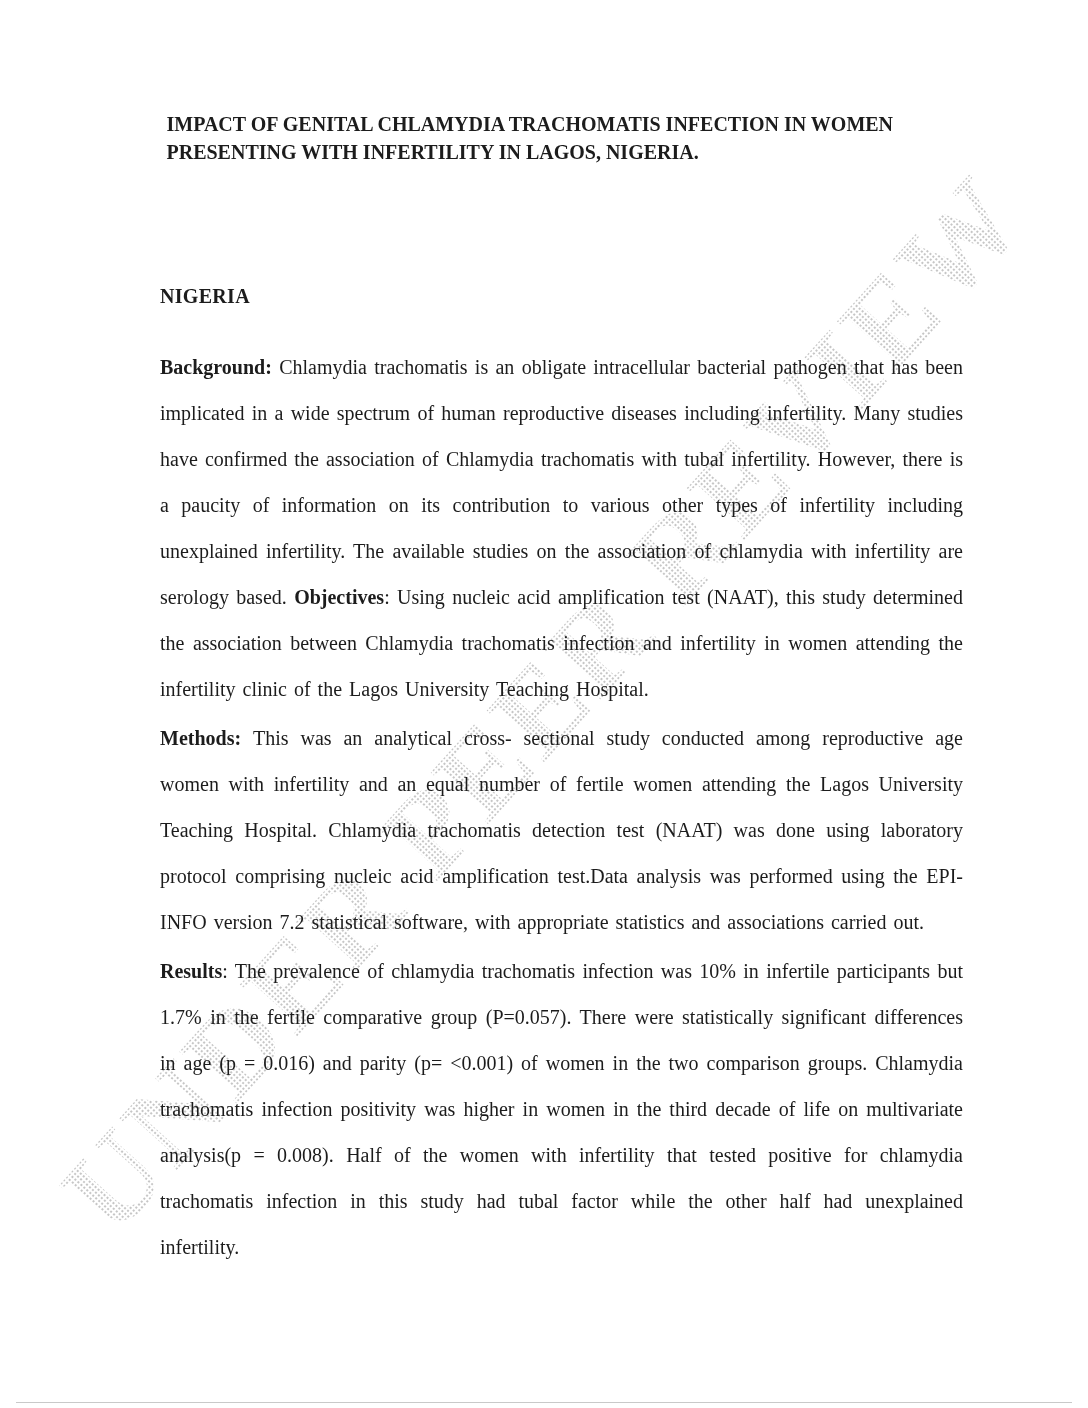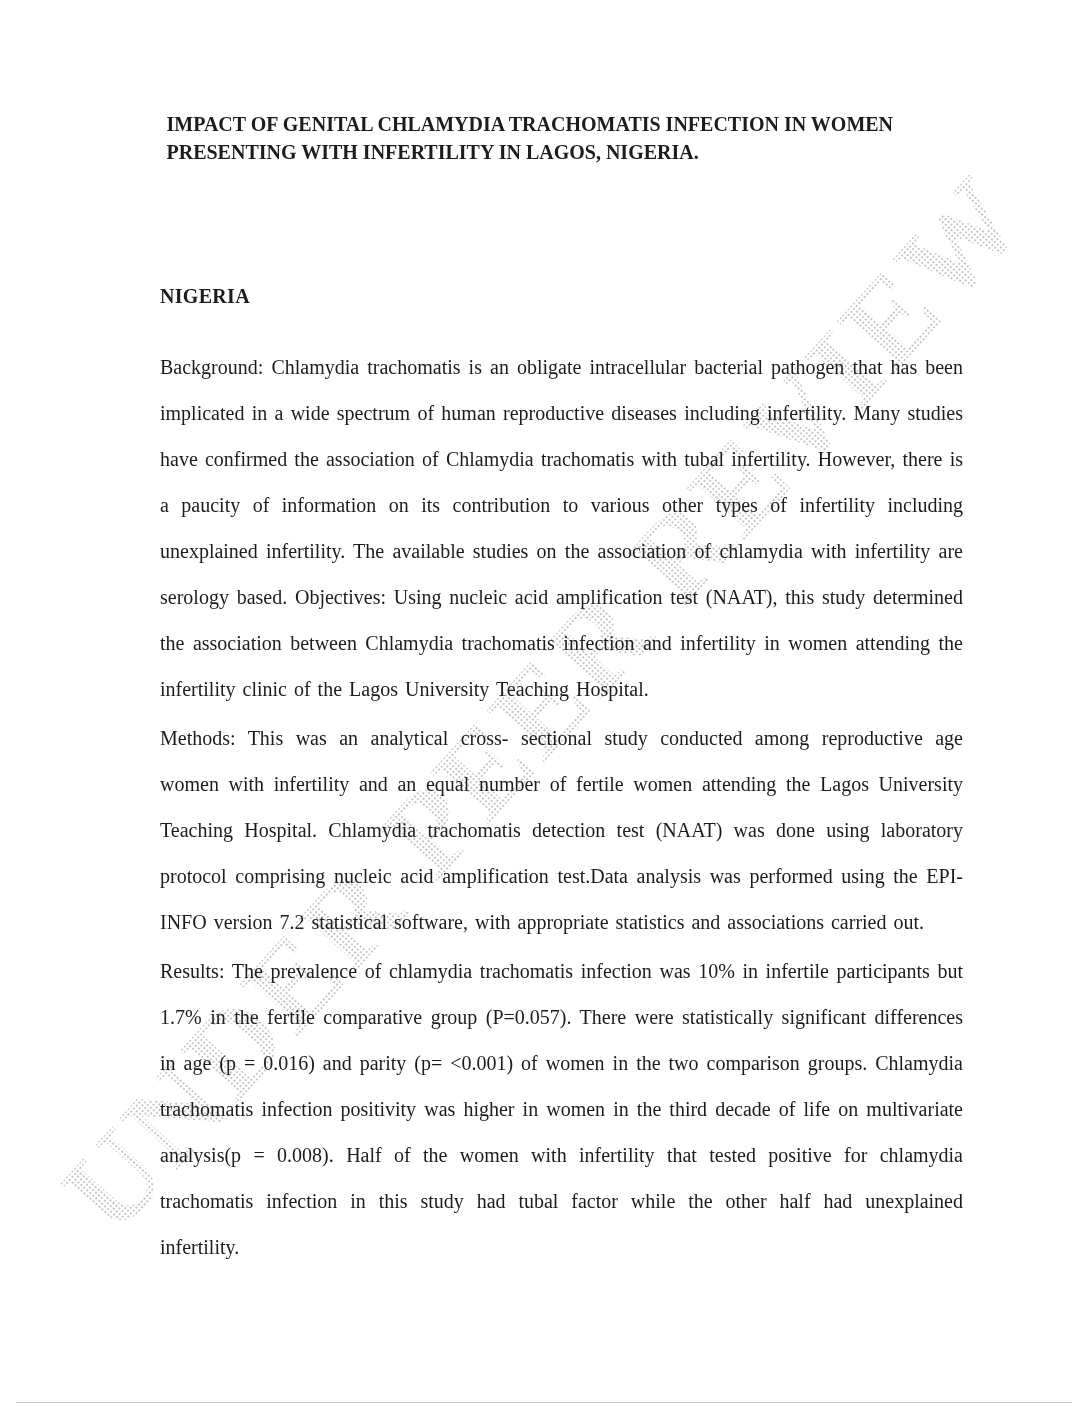--- a/index.html
+++ b/index.html
@@ -38,21 +38,21 @@
     letter-spacing: 0.3px;
   }
 
   .para {
     font-size: 20px;
     line-height: 46px;
     text-align: justify;
     word-spacing: 2px;
     margin-bottom: 3px;
   }
-  .para b { font-weight: normal; }
+  .para b { font-weight: bold; }
 
   .watermark {
     position: absolute;
     z-index: 0;
     left: 50%;
     top: 50%;
     transform: translate(-50%, -50%) rotate(-48deg);
     font-family: "Liberation Serif", serif;
     font-size: 118px;
     font-weight: bold;

